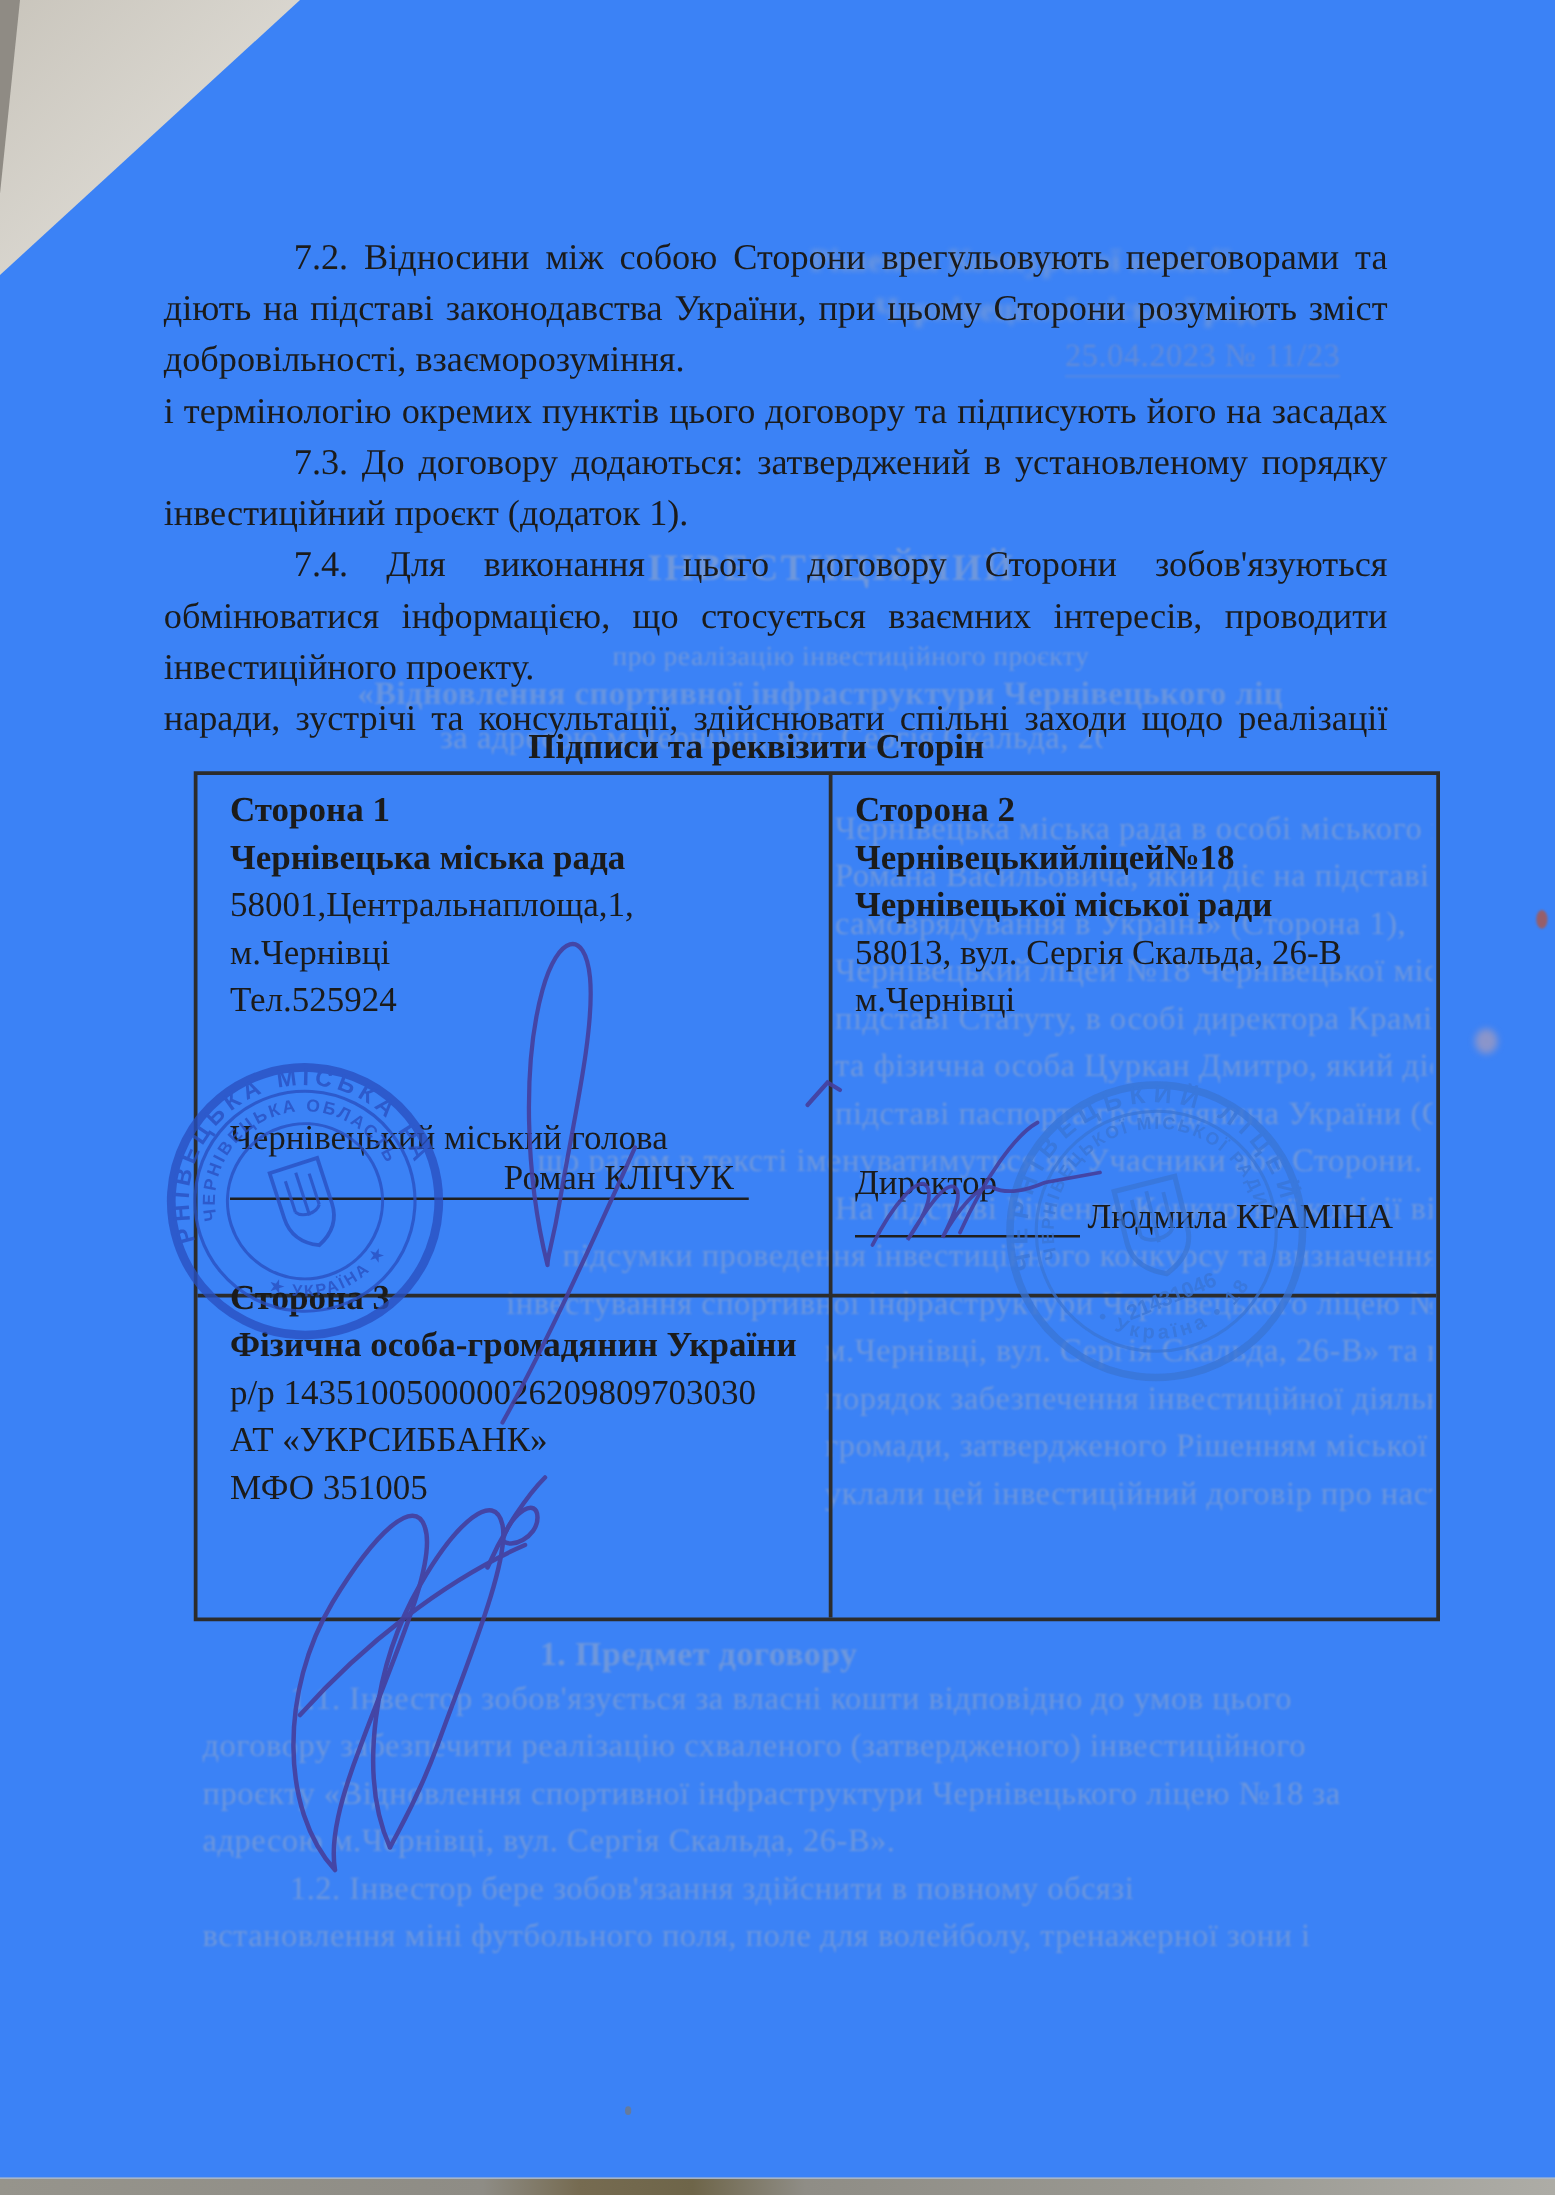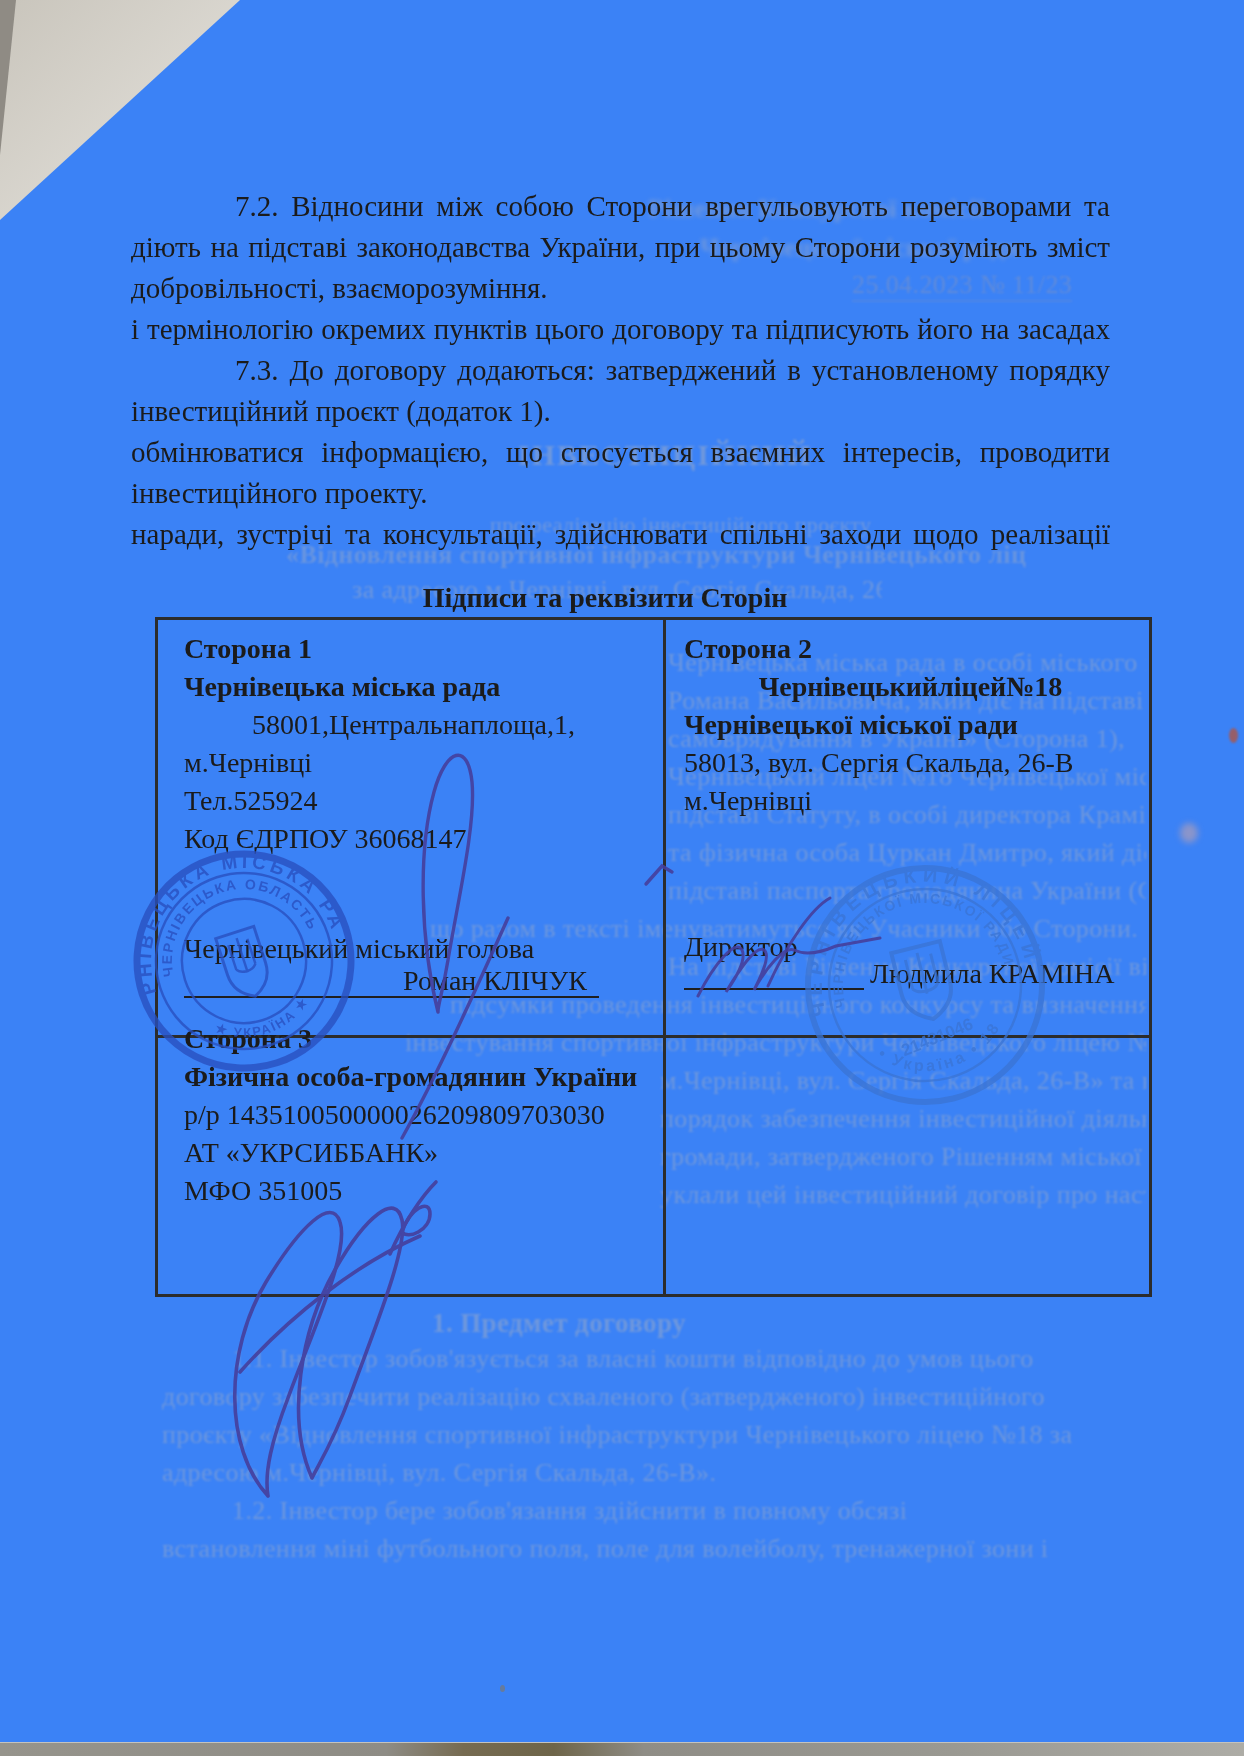--- a/index.html
+++ b/index.html
@@ -28,21 +28,21 @@
   
   .sig-table{position:absolute;left:155px;top:617px;width:997px;height:680px;border:3px solid #2c2c2c;box-sizing:border-box;}
   .vdiv{position:absolute;left:505px;top:0;width:3px;height:100%;background:#2c2c2c;}
   .hdiv{position:absolute;left:0;top:415px;width:100%;height:3px;background:#2c2c2c;}
   .cell{position:absolute;box-sizing:border-box;font-size:28px;}
   .cell1{left:0;top:0;width:505px;height:415px;padding:10px 20px 0 26px;}
   .cell2{left:508px;top:0;right:0;height:415px;padding:10px 12px 0 18px;}
   .cell3{left:0;top:396px;width:505px;bottom:0;padding:4px 20px 0 26px;}
   .cl{height:38px;line-height:38px;white-space:nowrap;}
   .b{font-weight:bold;}
-  .jrow{display:flex;justify-content:center;}
+  .jrow{display:flex;justify-content:flex-start;}
   .sigrow1{margin-top:72px;}
   .signline1{margin-top:-4px;height:34px;line-height:34px;border-bottom:2px solid #1f1f1f;
              width:415px;text-align:right;padding-right:12px;box-sizing:border-box;}
   .sigflex{display:flex;align-items:flex-end;height:30px;margin-top:-6px;}
   .uline{display:inline-block;border-bottom:2px solid #1f1f1f;height:26px;}
   .u3{width:235px;margin-right:8px;}
   .u2{width:180px;margin-right:6px;}
   .dirrow{margin-top:108px;}
   
   .gh{position:absolute;font-size:26px;color:#93a7cb;opacity:.58;filter:blur(1px);
@@ -89,20 +89,21 @@
   <div class="gh" style="left:232px;top:1496px;width:916px;">1.2. Інвестор бере зобов'язання здійснити в повному обсязі</div>
   <div class="gh" style="left:162px;top:1534px;width:990px;">встановлення міні футбольного поля, поле для волейболу, тренажерної зони і</div>
 
   <div class="bodytext">
     <div class="bl bl-first">7.2. Відносини між собою Сторони врегульовують переговорами та</div>
     <div class="bl">діють на підставі законодавства України, при цьому Сторони розуміють зміст</div>
     <div class="bl bl-last">добровільності, взаєморозуміння.</div>
     <div class="bl">і термінологію окремих пунктів цього договору та підписують його на засадах</div>
     <div class="bl bl-first">7.3. До договору додаються: затверджений в установленому порядку</div>
     <div class="bl bl-last">інвестиційний проєкт (додаток 1).</div>
+    <div class="bl bl-first">7.4. Для виконання цього договору Сторони зобов'язуються</div>
     <div class="bl">обмінюватися інформацією, що стосується взаємних інтересів, проводити</div>
     <div class="bl bl-last">інвестиційного проекту.</div>
     <div class="bl">наради, зустрічі та консультації, здійснювати спільні заходи щодо реалізації</div>
   </div>
 
   <div class="sec-title">Підписи та реквізити Сторін</div>
 
   <div class="sig-table">
     <div class="vdiv"></div>
     <div class="hdiv"></div>
@@ -111,21 +112,20 @@
       <div class="cl b">Сторона 1</div>
       <div class="cl b">Чернівецька міська рада</div>
       <div class="cl jrow">
         <span>58001,</span>
         <span>Центральна</span>
         <span>площа,</span>
         <span>1,</span>
       </div>
       <div class="cl">м.Чернівці</div>
       <div class="cl">Тел.525924</div>
-      <div class="cl">Код ЄДРПОУ 36068147</div>
       <div class="cl sigrow1">Чернівецький міський голова</div>
       <div class="signline1">
         <span>Роман КЛІЧУК</span>
       </div>
     </div>
 
     <div class="cell cell2">
       <div class="cl b">Сторона 2</div>
       <div class="cl b jrow">
         <span>Чернівецький</span>

